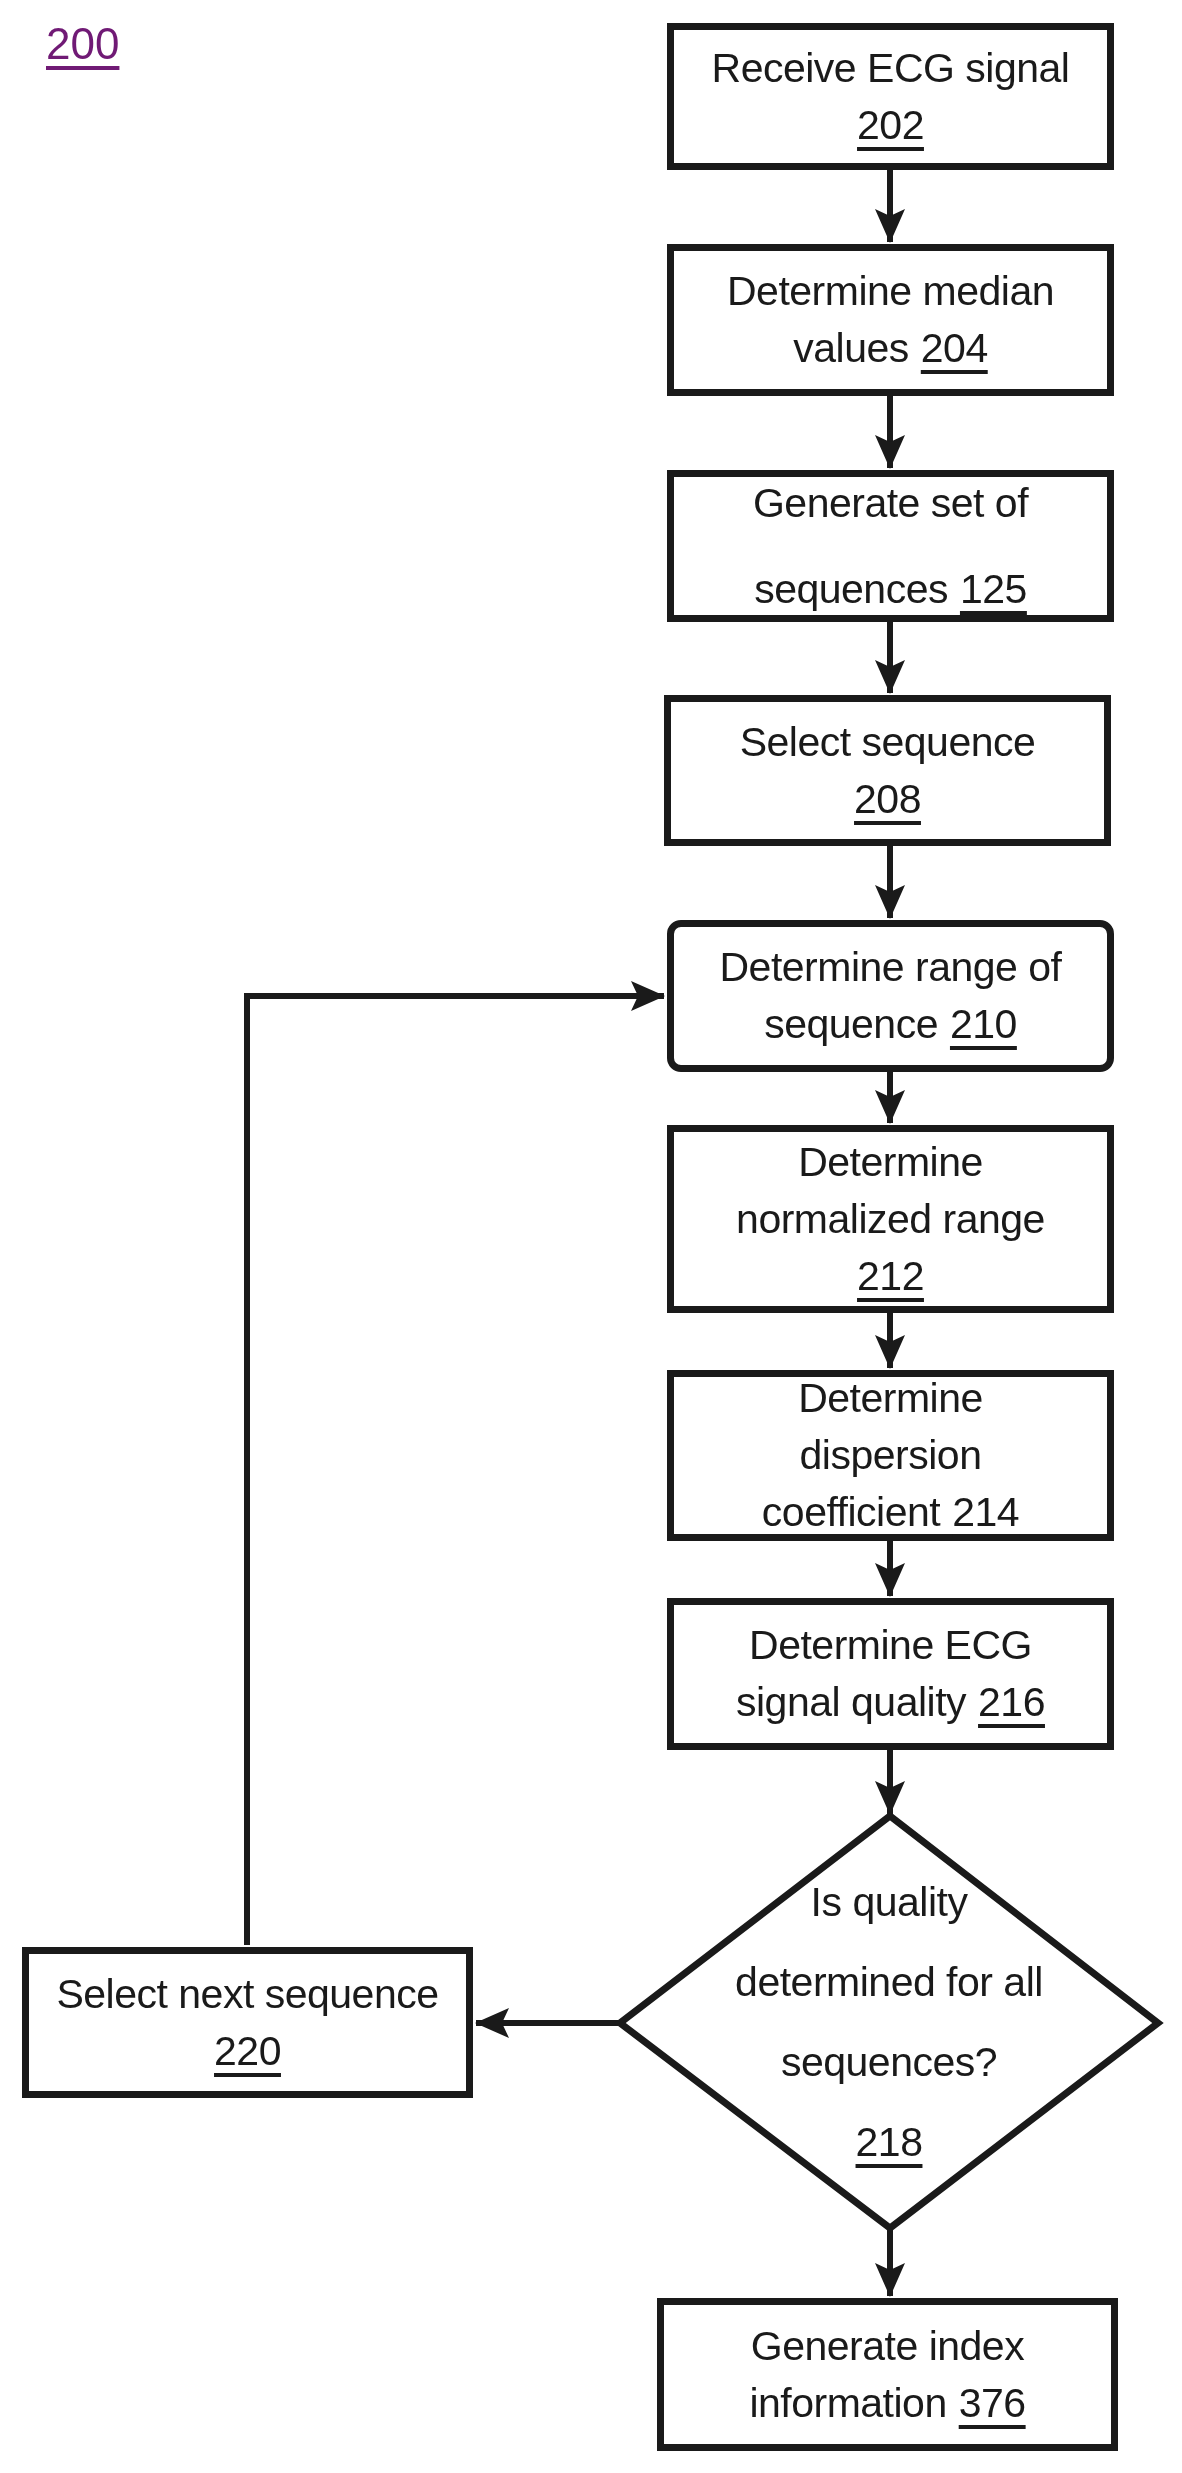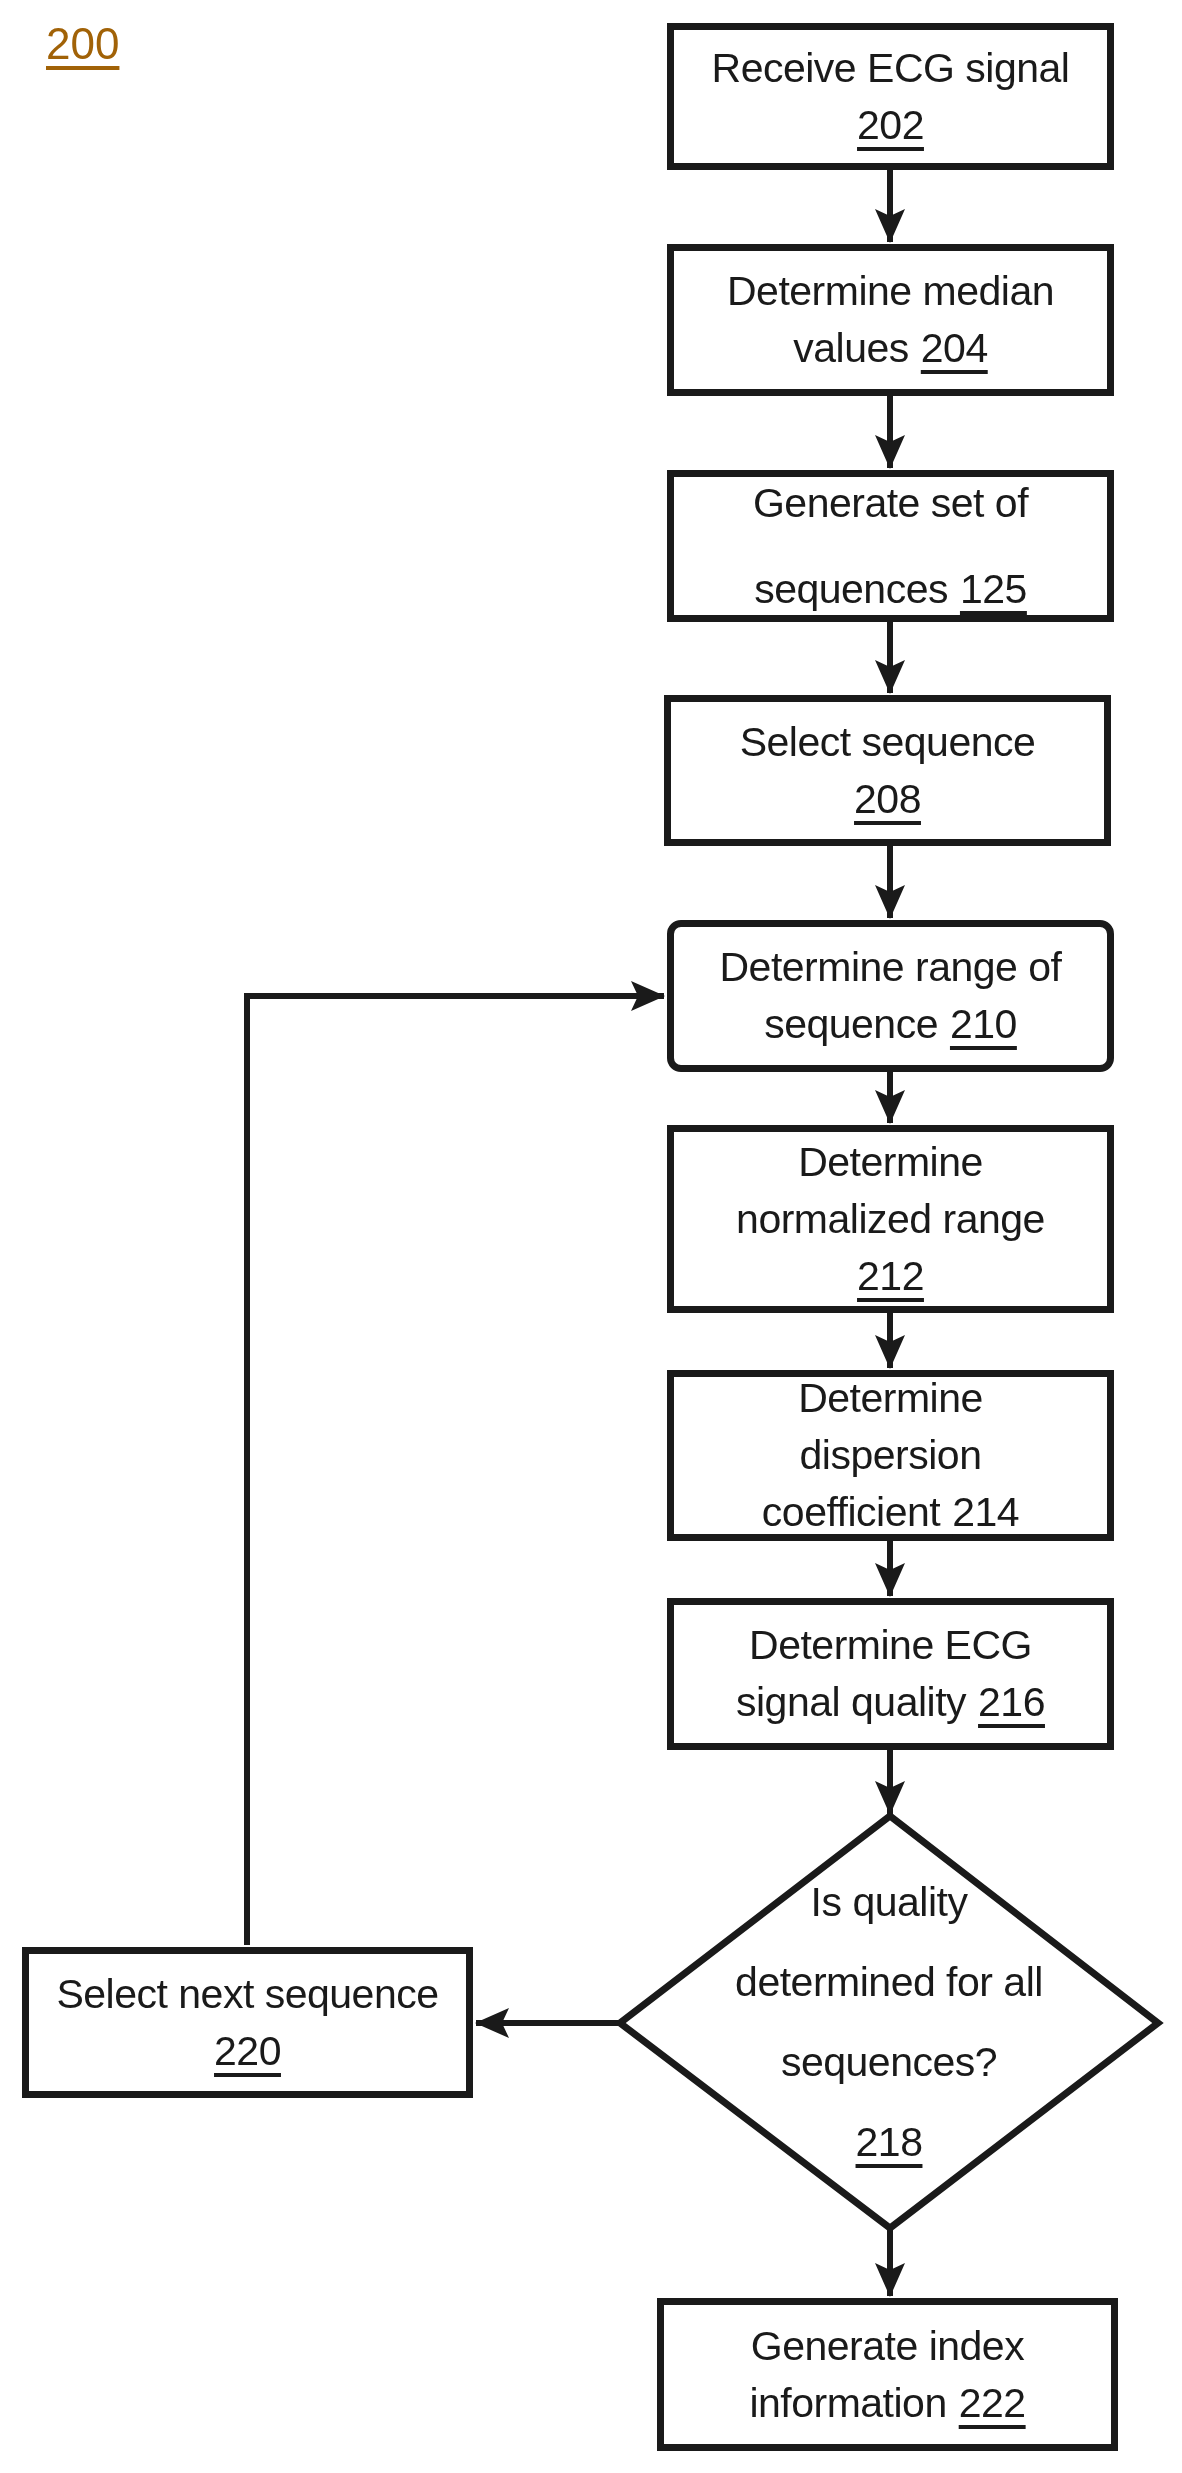--- a/index.html
+++ b/index.html
@@ -17,21 +17,21 @@
     width: 1182px; height: 2473px;
   }
   .fig-label {
     position: absolute;
     left: 46px; top: 18px;
     font-size: 44px;
     line-height: 52px;
     text-decoration: underline;
     text-decoration-thickness: 4px;
     text-underline-offset: 7px;
-    color: #a16207;
+    color: #701a75;
   }
   .box {
     position: absolute;
     box-sizing: border-box;
     border: 7px solid #1a1a1a;
     background: #ffffff;
     display: flex;
     flex-direction: column;
     align-items: center;
     justify-content: center;
@@ -138,16 +138,16 @@
     <div class="ln"><span class="num">218</span></div>
   </div>
 
   <div class="box" style="left:22px; top:1947px; width:451px; height:151px;">
     <div class="ln">Select next sequence</div>
     <div class="ln"><span class="num">220</span></div>
   </div>
 
   <div class="box" style="left:657px; top:2298px; width:461px; height:153px;">
     <div class="ln">Generate index</div>
-    <div class="ln"><span>information</span><span class="num inline">222</span></div>
+    <div class="ln"><span>information</span><span class="num inline">376</span></div>
   </div>
 
 </div>
 
 </body></html>

